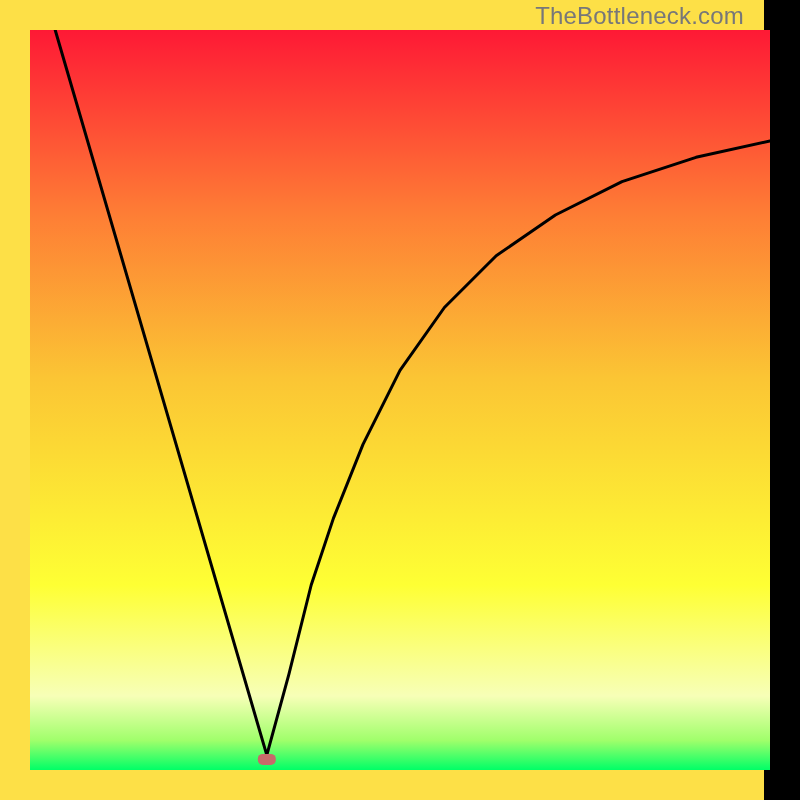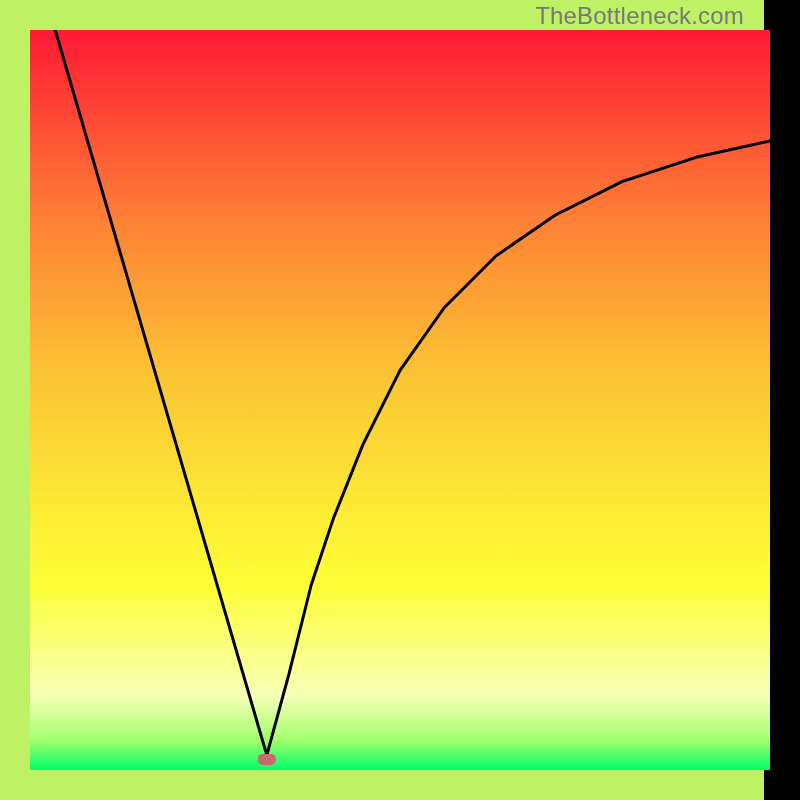--- a/index.html
+++ b/index.html
@@ -7,21 +7,21 @@
     padding: 0;
     width: 800px;
     height: 800px;
     background: #000;
     overflow: hidden;
   }
   .outer {
     position: relative;
     width: 764px;
     height: 800px;
-    background: #bef264;
+    background: #fde047;
   }
   .watermark {
     position: absolute;
     top: 2px;
     right: 20px;
     font-family: Arial, Helvetica, sans-serif;
     font-size: 24px;
     color: #777779;
     font-weight: 400;
     letter-spacing: 0.2px;

